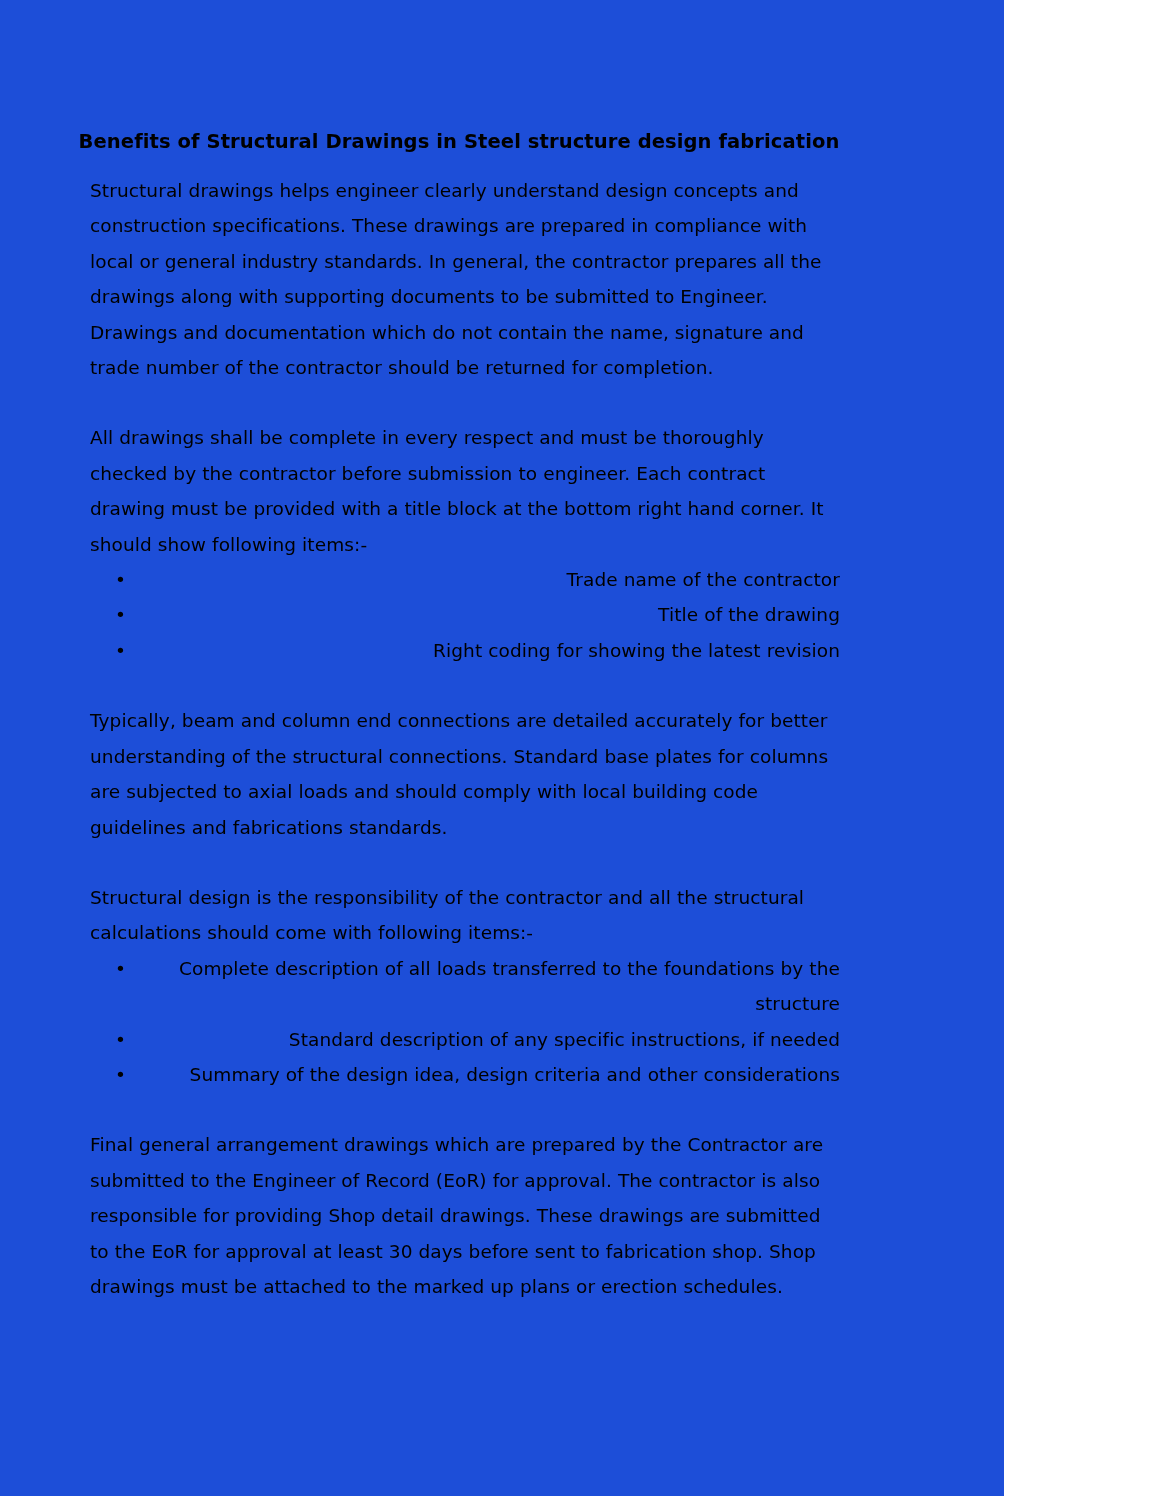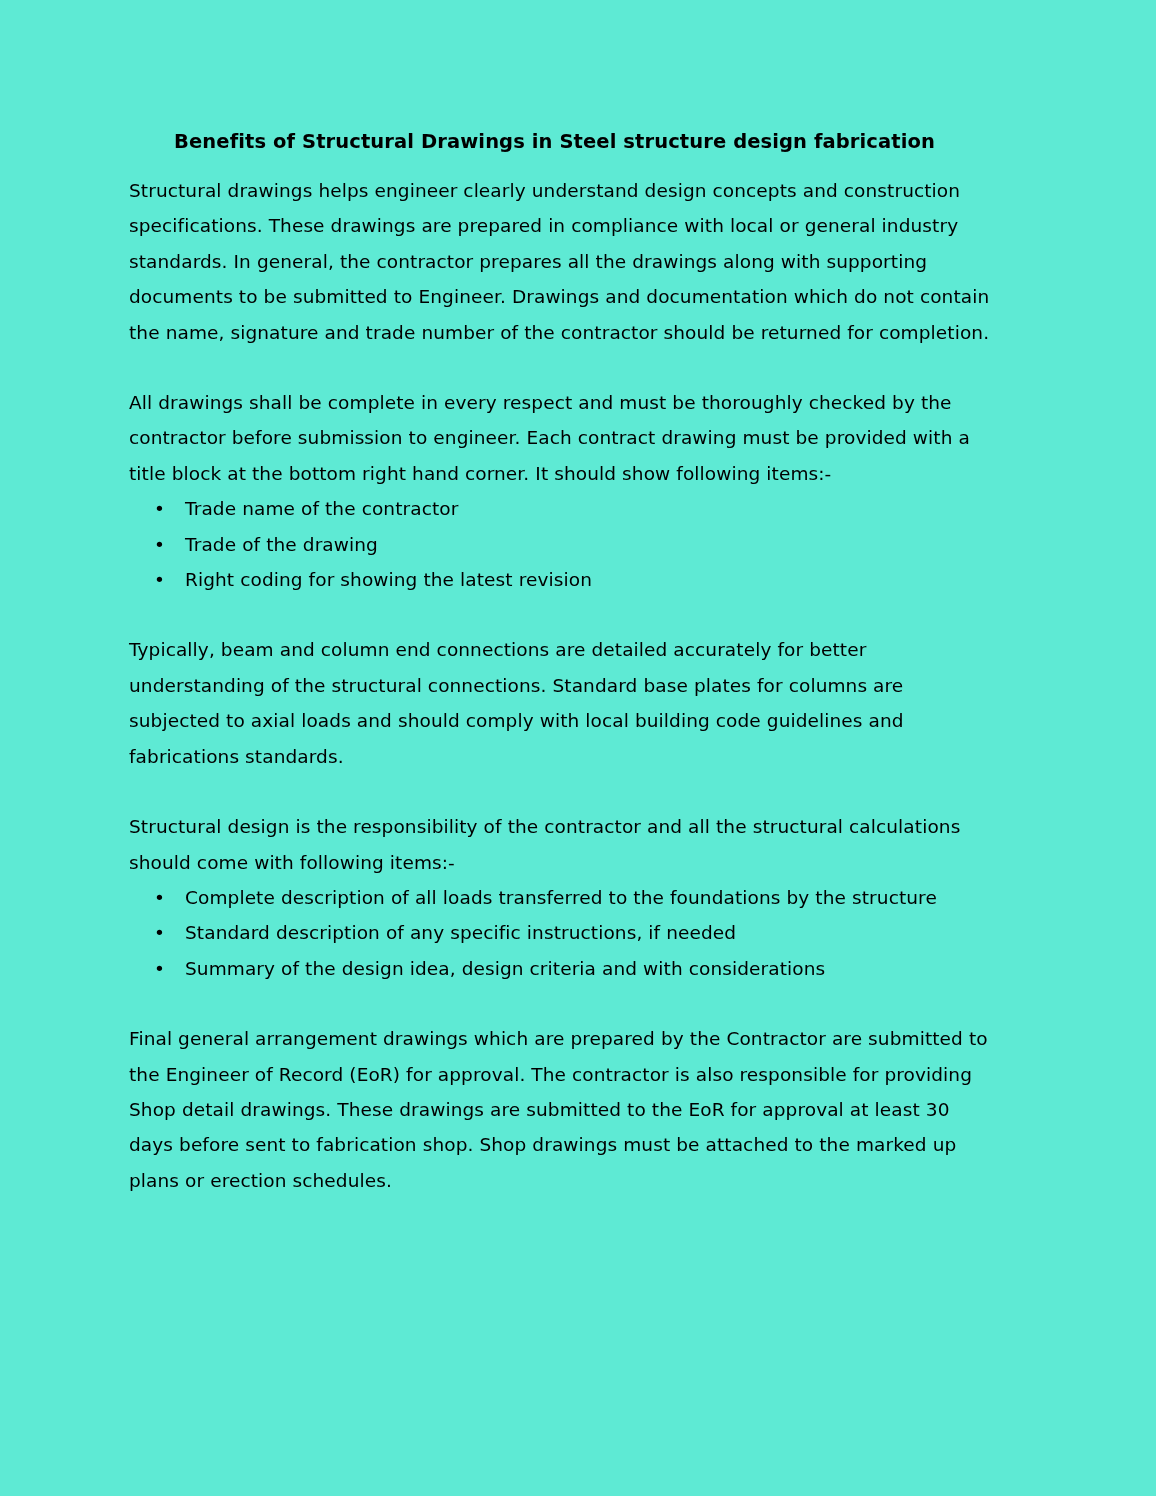--- a/index.html
+++ b/index.html
@@ -8,24 +8,24 @@
       padding: 0;
       background: #ffffff;
     }
     body {
       width: 1156px;
       min-height: 1496px;
       font-family: "DejaVu Sans", "Liberation Sans", sans-serif;
       color: #000000;
     }
     .page {
-      width: 1156px;
+      width: 1004px;
       min-height: 1496px;
-      padding: 124px 164px 80px 117px;
-      background: #5eead4;
+      padding: 124px 164px 80px 78px;
+      background: #1d4ed8;
     }
     .doc-title {
       font-size: 19.5px;
       font-weight: bold;
       text-align: center;
       line-height: 35px;
       margin: 0 0 14px 0;
       letter-spacing: 0.1px;
     }
     .para {
@@ -41,20 +41,21 @@
       list-style: none;
       margin: 0 0 35px 0;
       padding: 0;
     }
     ul.bullet-list li {
       position: relative;
       font-size: 18.5px;
       line-height: 35.4px;
       padding-left: 68px;
       letter-spacing: 0.1px;
+      text-align: right;
     }
     ul.bullet-list li::before {
       content: "\2022";
       position: absolute;
       left: 37px;
       top: 0;
       font-size: 18.5px;
     }
   </style>
 </head>
@@ -63,29 +64,29 @@
 <div class="page">
 
   <h1 class="doc-title">Benefits of Structural Drawings in Steel structure design fabrication</h1>
 
   <p class="para">Structural drawings helps engineer clearly understand design concepts and construction specifications. These drawings are prepared in compliance with local or general industry standards. In general, the contractor prepares all the drawings along with supporting documents to be submitted to Engineer. Drawings and documentation which do not contain the name, signature and trade number of the contractor should be returned for completion.</p>
 
   <p class="para attached">All drawings shall be complete in every respect and must be thoroughly checked by the contractor before submission to engineer. Each contract drawing must be provided with a title block at the bottom right hand corner. It should show following items:-</p>
 
   <ul class="bullet-list">
     <li>Trade name of the contractor</li>
-    <li>Trade of the drawing</li>
+    <li>Title of the drawing</li>
     <li>Right coding for showing the latest revision</li>
   </ul>
 
   <p class="para">Typically, beam and column end connections are detailed accurately for better understanding of the structural connections. Standard base plates for columns are subjected to axial loads and should comply with local building code guidelines and fabrications standards.</p>
 
   <p class="para attached">Structural design is the responsibility of the contractor and all the structural calculations should come with following items:-</p>
 
   <ul class="bullet-list">
     <li>Complete description of all loads transferred to the foundations by the structure</li>
     <li>Standard description of any specific instructions, if needed</li>
-    <li>Summary of the design idea, design criteria and with considerations</li>
+    <li>Summary of the design idea, design criteria and other considerations</li>
   </ul>
 
   <p class="para">Final general arrangement drawings which are prepared by the Contractor are submitted to the Engineer of Record (EoR) for approval. The contractor is also responsible for providing Shop detail drawings. These drawings are submitted to the EoR for approval at least 30 days before sent to fabrication shop. Shop drawings must be attached to the marked up plans or erection schedules.</p>
 
 </div>
 
 </body></html>

